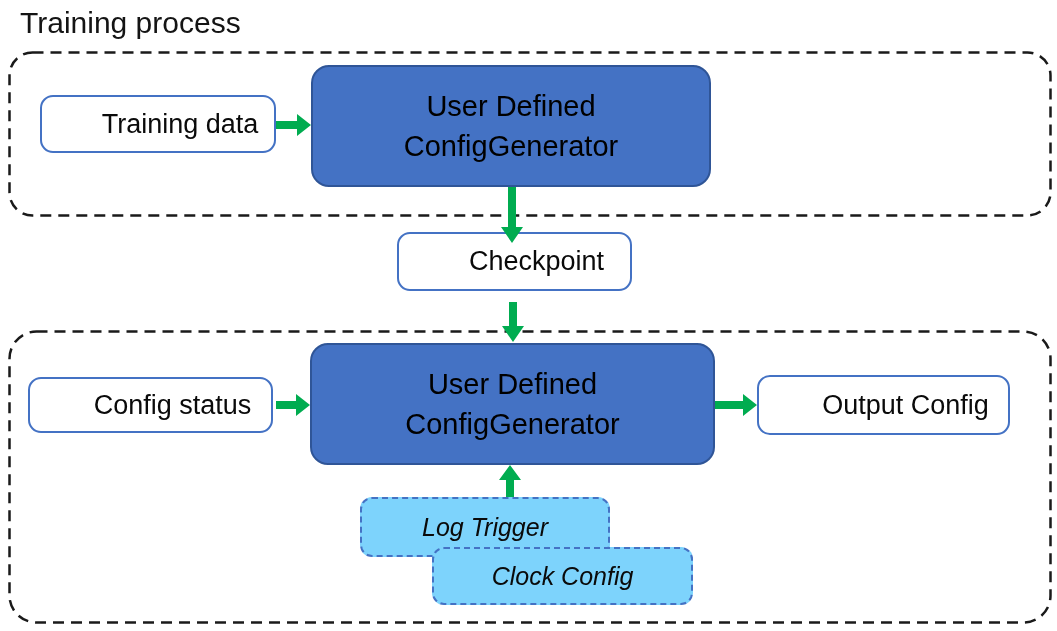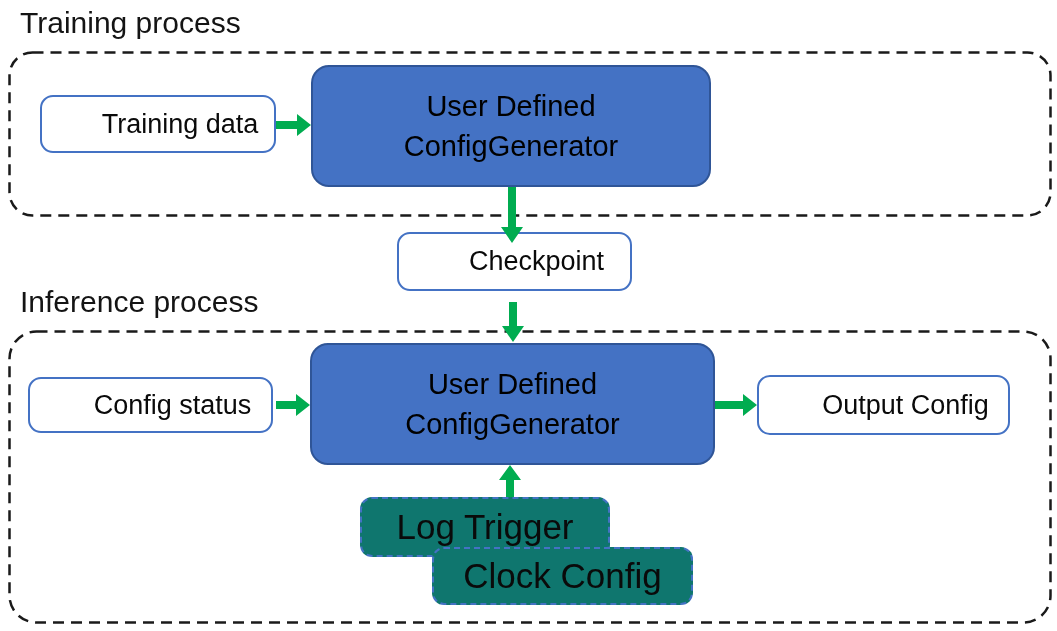--- a/index.html
+++ b/index.html
@@ -39,39 +39,39 @@
     flex-direction: column;
     align-items: center;
     justify-content: center;
     color: #000000;
     font-size: 29px;
     line-height: 40px;
     text-align: center;
   }
   .trigger-box {
     box-sizing: border-box;
-    background: #0f766e;
+    background: #7dd3fc;
     border: 2px dashed #4472C4;
     border-radius: 12px;
     display: flex;
     align-items: center;
     justify-content: center;
-    font-size: 35px;
+    font-size: 25px;
     color: #0a0a0a;
     white-space: nowrap;
+    font-style: italic;
   }
   svg.outline, svg.arrow { display: block; }
 </style>
 </head>
 <body>
 
 <div class="canvas">
 
   <div class="section-label abs" style="left:20px; top:6px;">Training process</div>
-  <div class="section-label abs" style="left:20px; top:285px;">Inference process</div>
 
   <svg class="outline abs" style="left:8px; top:51px;" width="1044" height="166">
     <rect x="1.5" y="1.5" width="1041" height="163" rx="23" fill="none" stroke-width="2.5" stroke-dasharray="11 7" stroke="#1A1A1A"></rect>
   </svg>
   <svg class="outline abs" style="left:8px; top:330px;" width="1044" height="294">
     <rect x="1.5" y="1.5" width="1041" height="291" rx="27" fill="none" stroke-width="2.5" stroke-dasharray="11 7" stroke="#1A1A1A"></rect>
   </svg>
 
   <div class="io-box abs" style="left:40px; top:95px; width:236px; height:58px;">
     <span>Training data</span>

